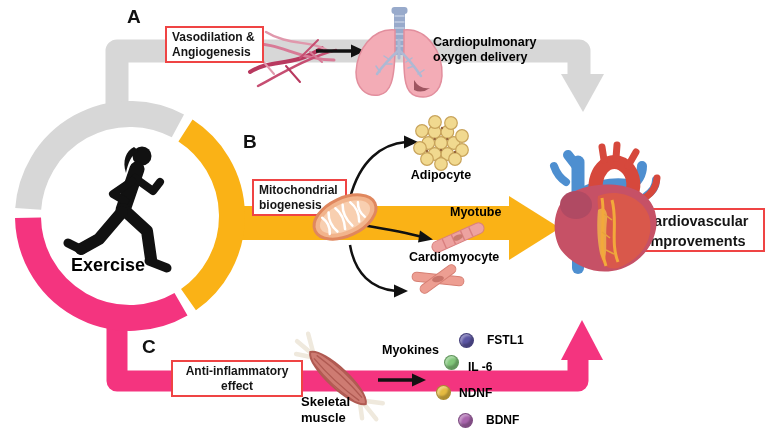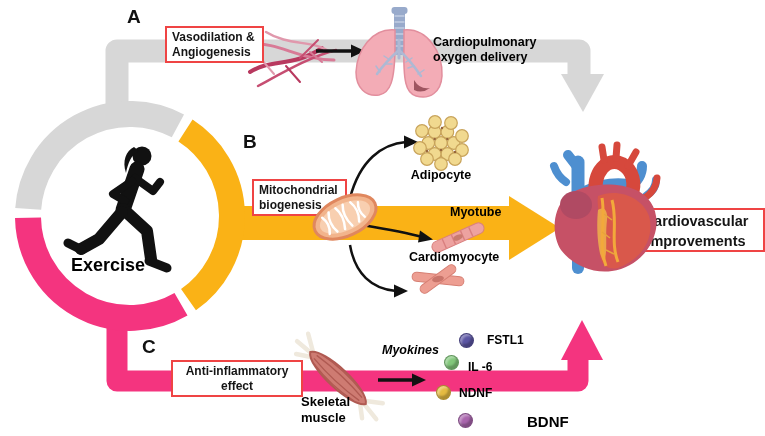--- a/index.html
+++ b/index.html
@@ -243,30 +243,30 @@
   <div class="box" style="left:252px;top:179px;width:95px;font-size:12px;text-align:left;">Mitochondrial
 biogenesis</div>
   <div class="lbl" style="left:403px;top:168px;width:76px;text-align:center;font-size:12.5px;">Adipocyte</div>
   <div class="lbl" style="left:410px;top:205px;font-size:12.5px;margin-left:40px;">Myotube</div>
   <div class="lbl" style="left:409px;top:250px;font-size:12.5px;">Cardiomyocyte</div>
 
   <div class="box" style="left:171px;top:360px;width:132px;font-size:12px;text-align:center;">Anti-inflammatory
 effect</div>
   <div class="lbl" style="left:301px;top:394px;font-size:13px;">Skeletal
 muscle</div>
-  <div class="lbl" style="left:382px;top:343px;font-size:12.5px;font-style:italic;">Myokines</div>
+  <div class="lbl" style="left:382px;top:343px;font-size:12.5px;">Myokines</div>
 
   <div class="dot" style="left: 459px; top: 333px; background-color: rgb(91, 85, 163);"></div>
   <div class="lbl" style="left:487px;top:333px;font-size:12px;">FSTL1</div>
 
   <div class="dot" style="left: 444px; top: 355px; background-color: rgb(130, 199, 123);"></div>
   <div class="lbl" style="left:468px;top:360px;font-size:12px;text-align:center;">IL -6</div>
 
   <div class="dot" style="left: 436px; top: 385px; background-color: rgb(229, 187, 65);"></div>
   <div class="lbl" style="left:459px;top:386px;font-size:12px;">NDNF</div>
 
   <div class="dot" style="left: 458px; top: 413px; background-color: rgb(169, 101, 173);"></div>
-  <div class="lbl" style="left:486px;top:413px;font-size:15px;margin-left:41px;">BDNF</div>
+  <div class="lbl" style="left:486px;top:413px;font-size:12px;">BDNF</div>
 
   <div class="box" style="left:627px;top:208px;width:138px;height:44px;font-size:14.5px;text-align:center;line-height:1.35;">Cardiovascular
 improvements</div>
 
 </div>
 
 </body></html>

